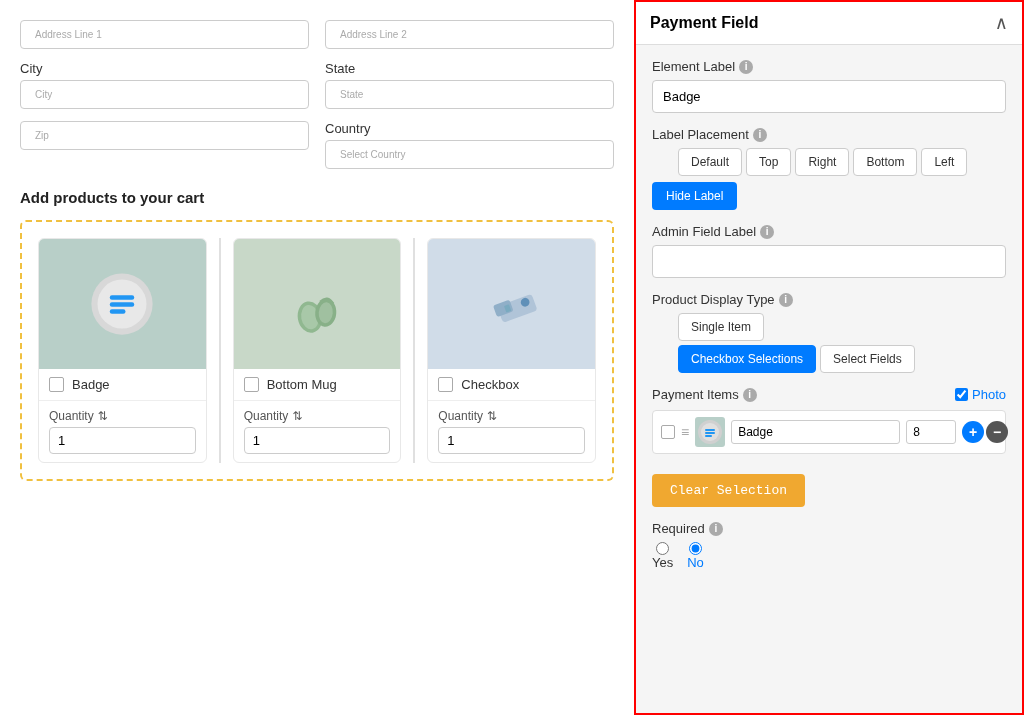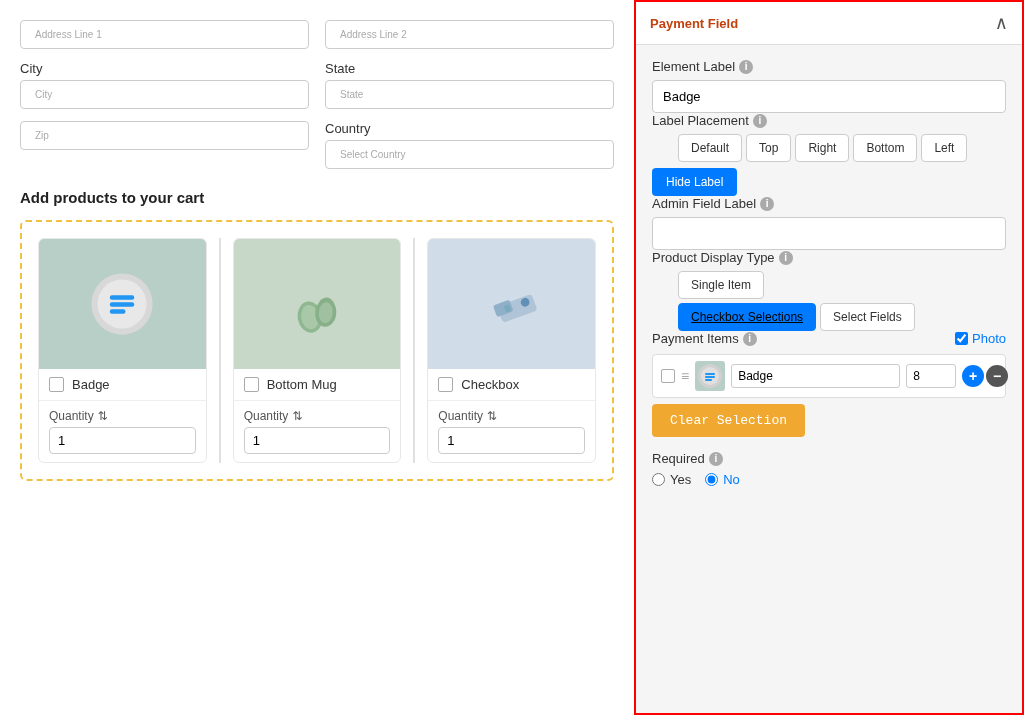--- a/index.html
+++ b/index.html
@@ -43,38 +43,38 @@
     .product-quantity-section { padding: 8px 10px; border-top: 1px solid #eee; }
     .quantity-label { font-size: 12px; color: #555; margin-bottom: 4px; display: flex; align-items: center; gap: 4px; }
     .quantity-input { border: 1px solid #ccc; border-radius: 4px; padding: 5px 8px; font-size: 13px; width: 100%; }
 
     
     .right-panel {
       width: 390px; background: #f5f5f5; border: 2px solid red;
       padding: 16px; overflow-y: auto;
     }
     .panel-header { display: flex; justify-content: space-between; align-items: center; margin-bottom: 14px; background: #fff; padding: 10px 14px; margin: -16px -16px 14px -16px; border-bottom: 1px solid #ddd; }
-    .panel-title { font-size: 13px; font-weight: 700; color: #c2410c; }
+    .panel-title { font-size: 16px; font-weight: 700; color: #000000; }
     .collapse-icon { font-size: 18px; color: #555; cursor: pointer; }
 
-    .field-group { margin-bottom: 0; }
+    .field-group { margin-bottom: 14px; }
     .field-label { font-size: 13px; color: #333; margin-bottom: 6px; display: flex; align-items: center; gap: 4px; }
     .info-icon { display: inline-flex; align-items: center; justify-content: center; width: 14px; height: 14px; border-radius: 50%; background: #aaa; color: #fff; font-size: 10px; font-weight: bold; }
 
     .text-input {
       width: 100%; border: 1px solid #ccc; border-radius: 4px;
       padding: 8px 10px; font-size: 13px; background: #fff; outline: none;
     }
 
     .btn-group { display: flex; gap: 0; flex-wrap: wrap; gap: 4px; padding-left: 26px; }
     .btn-option {
       border: 1px solid #ccc; background: #fff; padding: 6px 12px;
       border-radius: 4px; font-size: 12px; cursor: pointer; color: #333;
     }
-    .btn-option.active { background: #007bff; color: #000000; border-color: #007bff; text-decoration: underline; }
+    .btn-option.active { background: #007bff; color: #ffffff; border-color: #007bff; }
 
     .btn-hide-label {
       background: #007bff; color: #fff; border: none; padding: 7px 14px;
       border-radius: 4px; font-size: 12px; cursor: pointer; margin-top: 6px;
       font-weight: 500;
     }
 
     .payment-items-header { display: flex; justify-content: space-between; align-items: center; margin-bottom: 8px; }
     .photo-checkbox { display: flex; align-items: center; gap: 4px; font-size: 13px; color: #007bff; }
     .photo-checkbox input { accent-color: #007bff; }
@@ -94,21 +94,21 @@
     .item-btn.add { background: #007bff; color: #fff; }
     .item-btn.remove { background: #555; color: #fff; }
 
     .btn-clear-selection {
       background: #f0a830; color: #fff; border: none; padding: 9px 18px;
       border-radius: 4px; font-size: 13px; cursor: pointer; font-weight: 500;
       margin-top: 6px; margin-bottom: 14px; font-family: Liberation Mono, monospace;
     }
 
     .required-group { display: flex; align-items: center; gap: 14px; }
-    .radio-option { display: flex; align-items: center; gap: 5px; font-size: 13px; }
+    .radio-option { display: flex; align-items: center; font-size: 13px; flex-direction: column; }
     .radio-option input[type="radio"] { accent-color: #007bff; }
     .radio-option.selected { color: #007bff; justify-content: flex-end; }
 
     .select-country {
       appearance: none; -webkit-appearance: none; color: #555;
     }
   </style>
 </head>
 <body>
 

